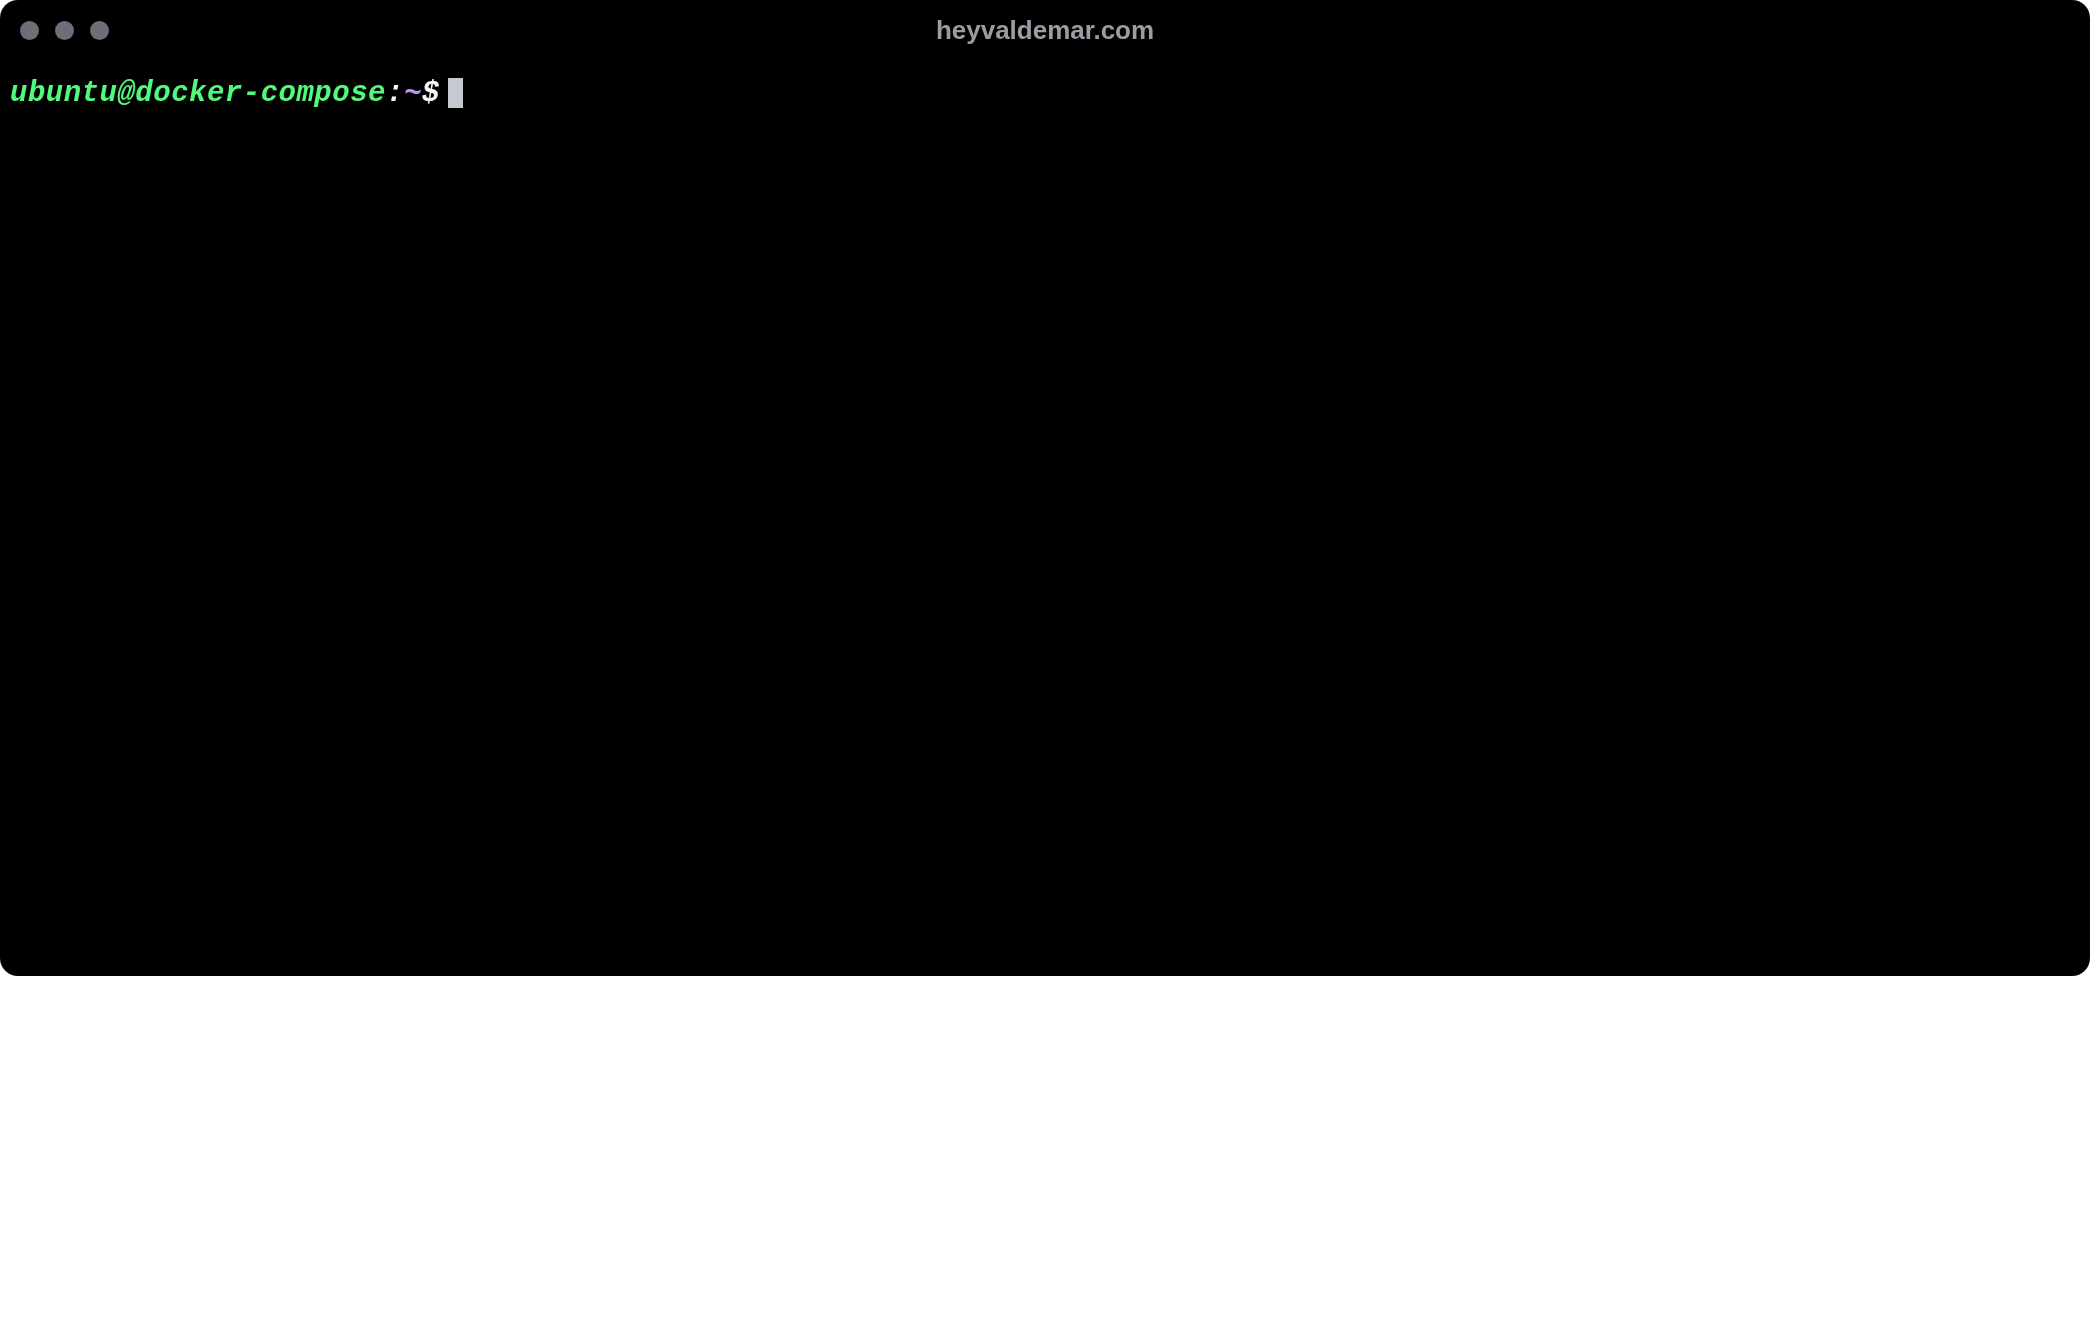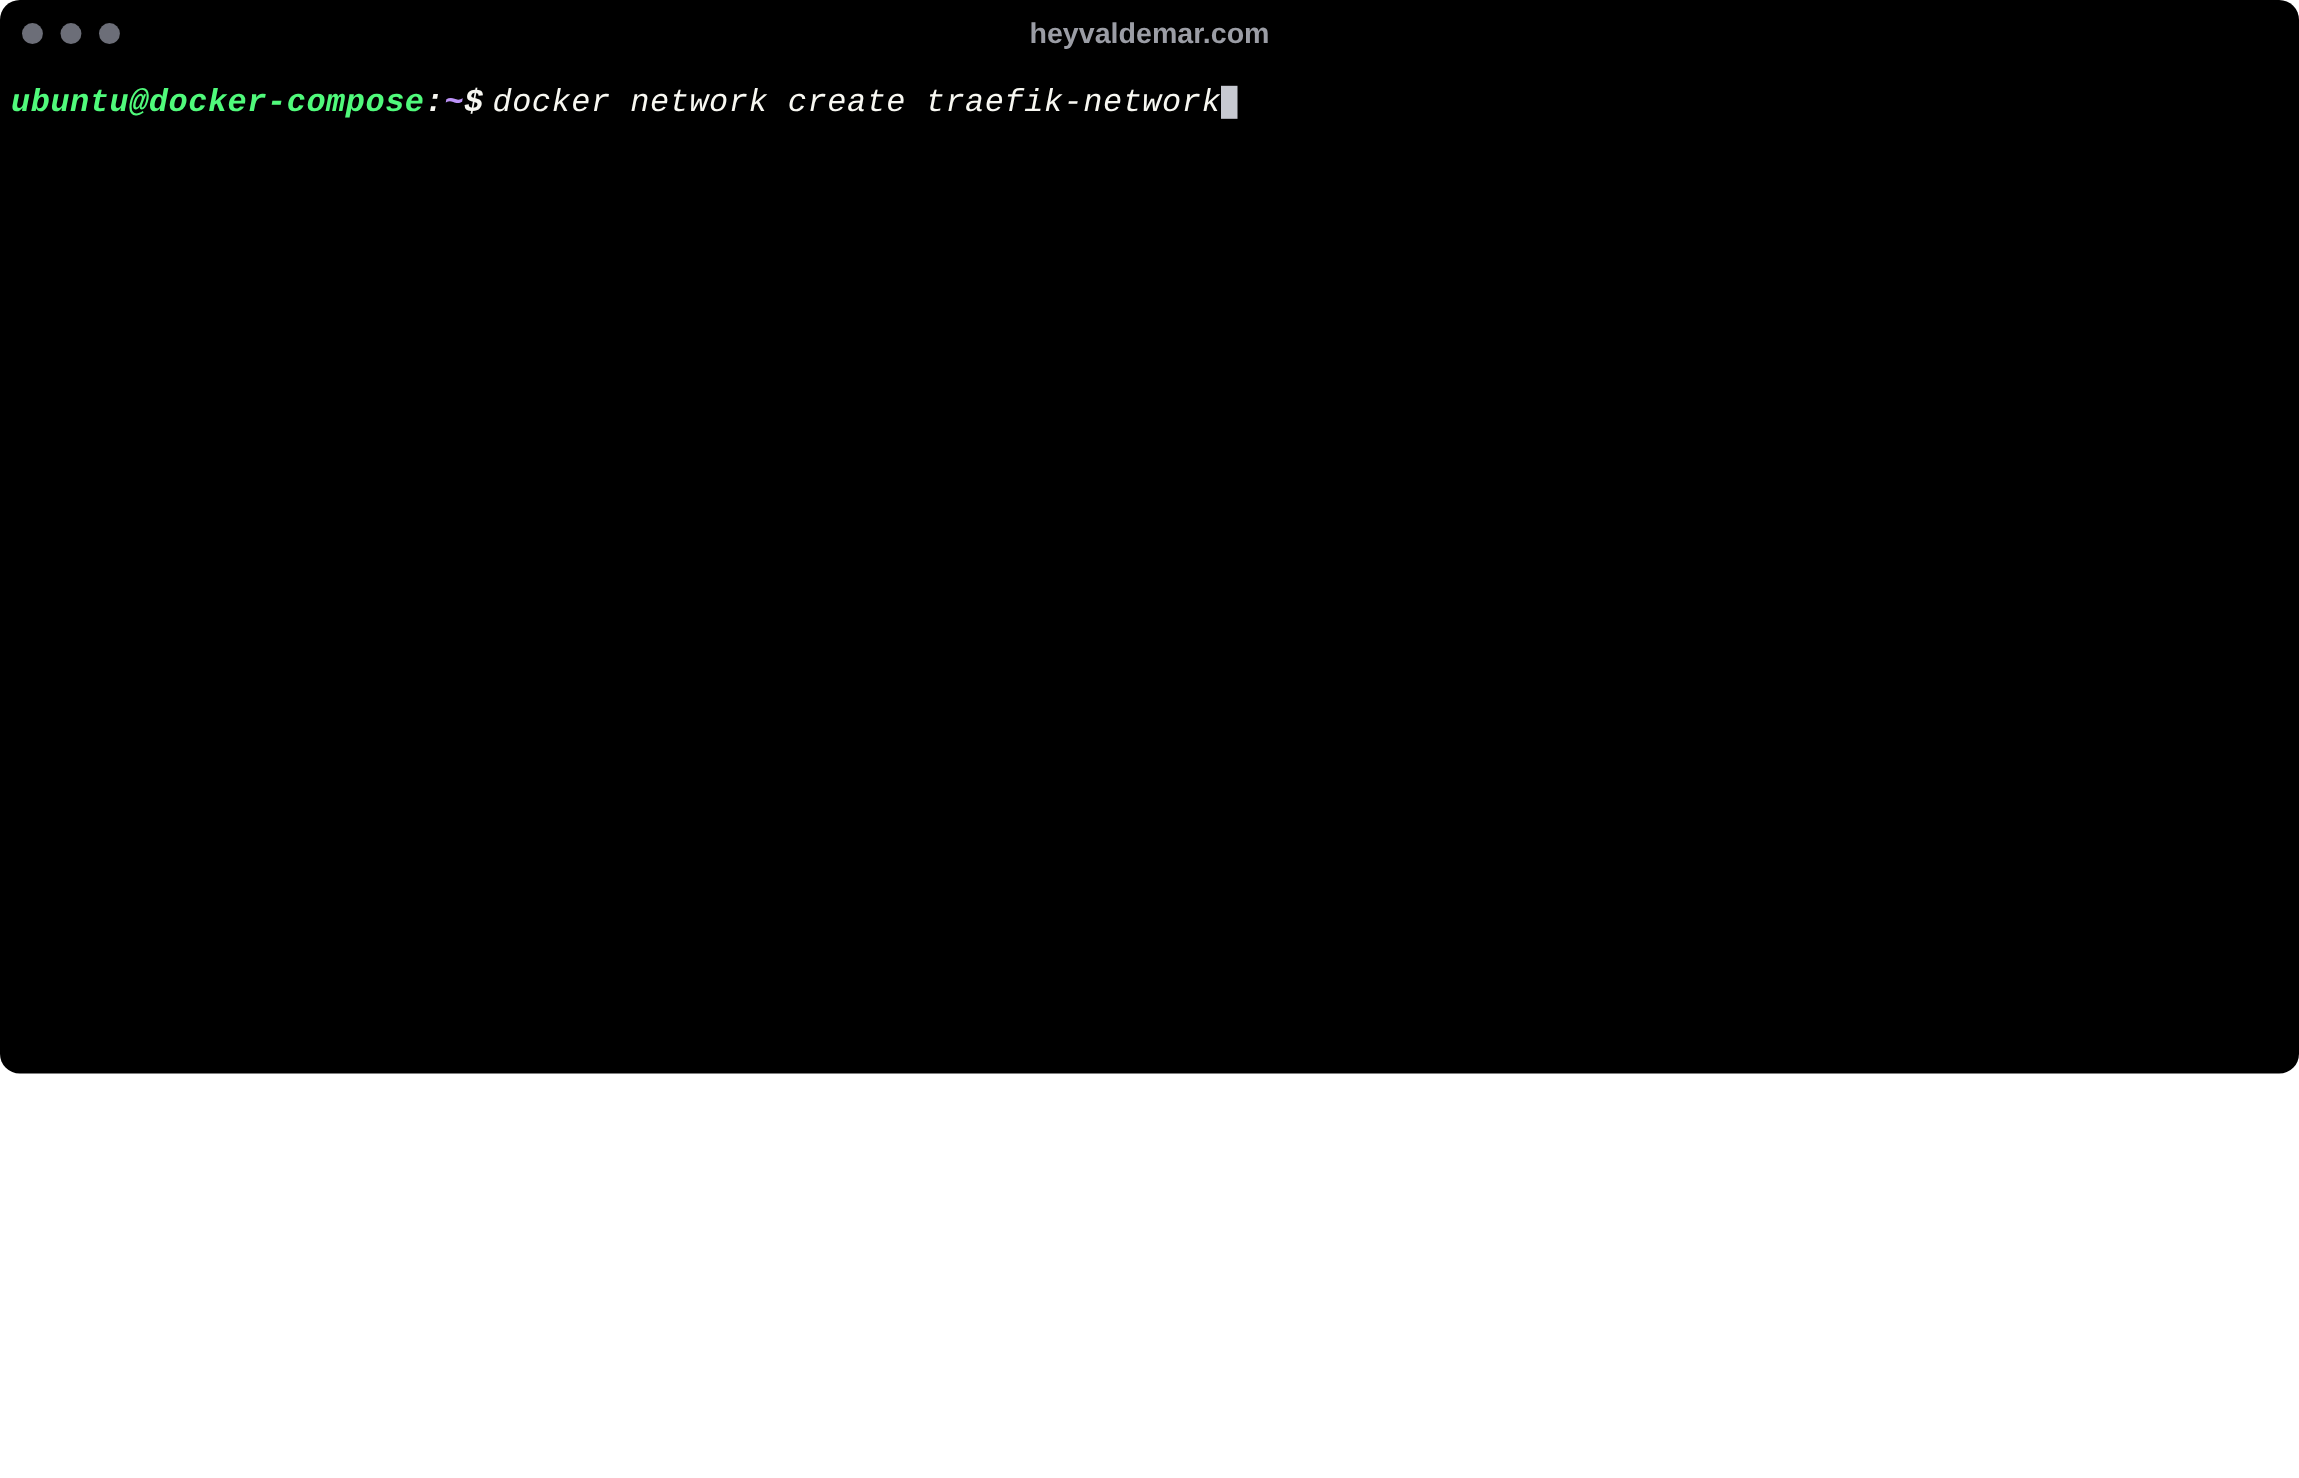--- a/index.html
+++ b/index.html
@@ -121,17 +121,16 @@
       <div class="window-control"></div>
     </div>
     <div class="window-title">heyvaldemar.com</div>
   </div>
   <div class="terminal-body">
     <div class="prompt-line">
       <span class="prompt-user-host">ubuntu@docker-compose</span>
         <span class="prompt-colon">:</span>
         <span class="prompt-path">~</span>
         <span class="prompt-symbol">$</span>
-        <span class="command-text">docker network create traefik-network</span>
         <span class="cursor-block"></span>
     </div>
   </div>
 </div>
 
 </body></html>

